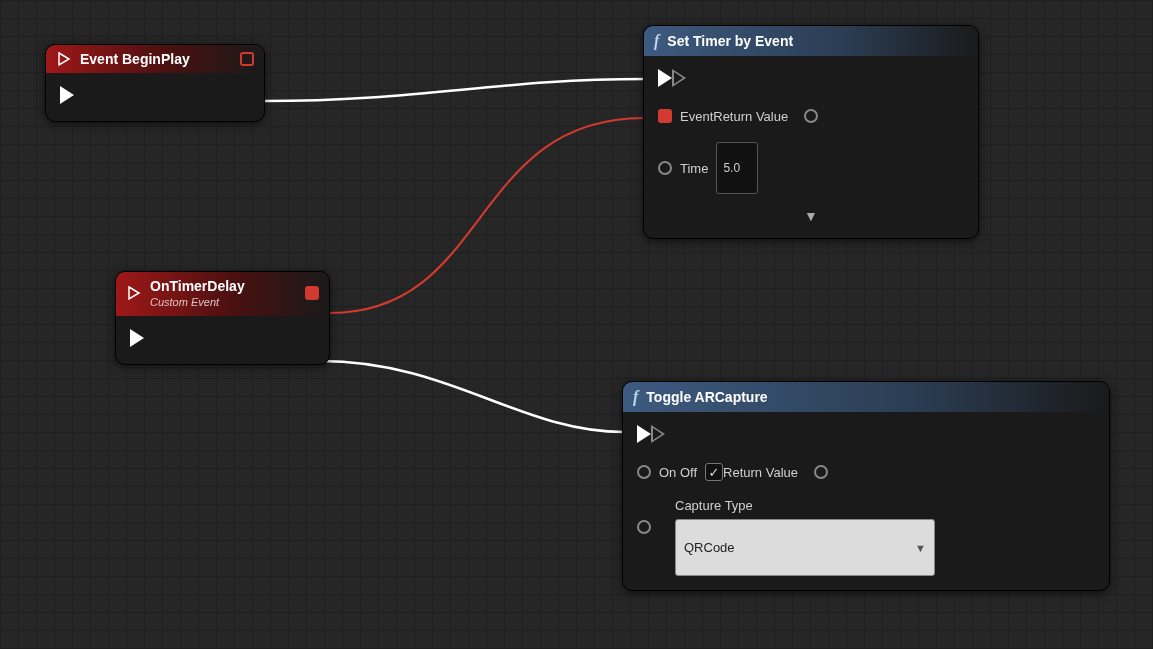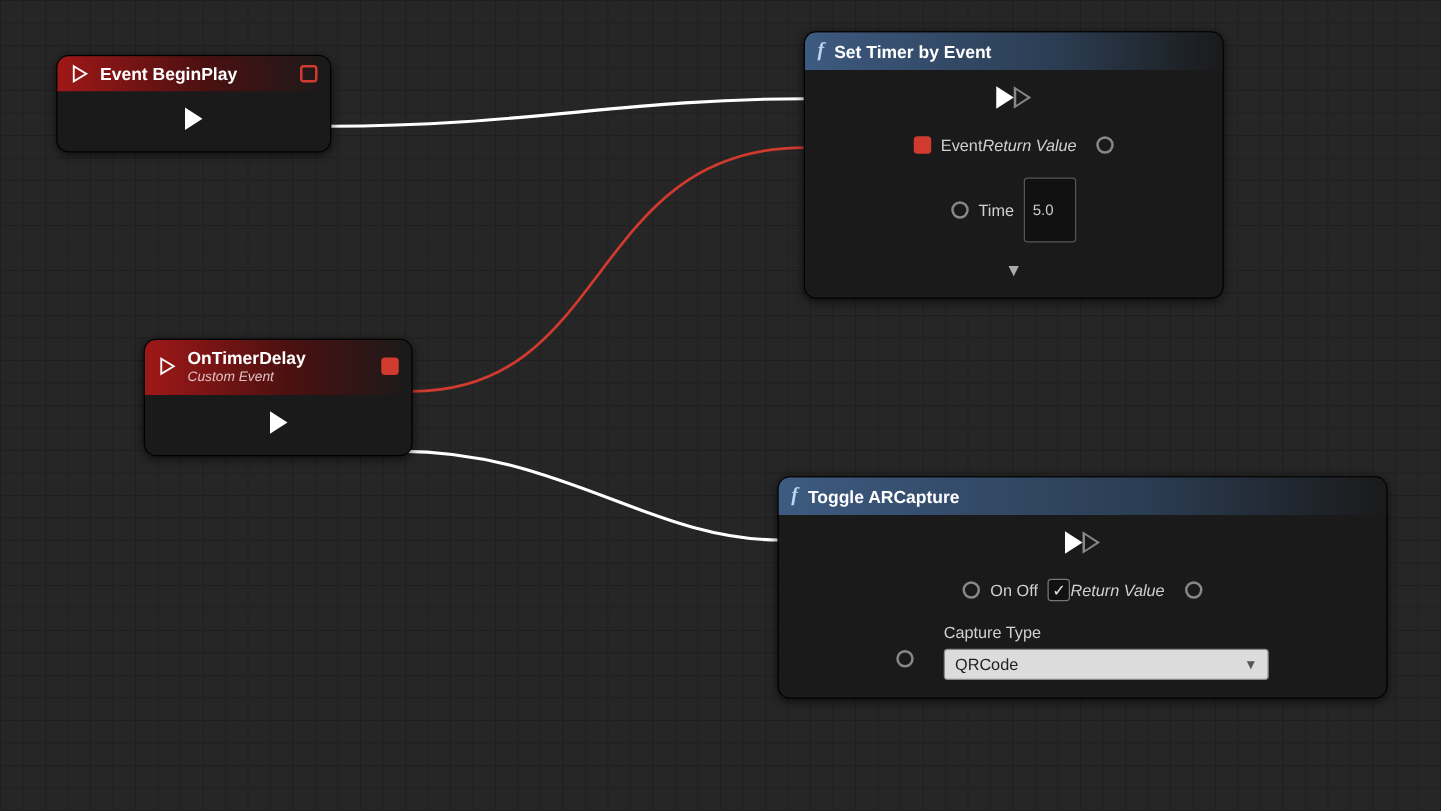--- a/index.html
+++ b/index.html
@@ -26,23 +26,23 @@
 .node-header {
   display:flex; align-items:center;
   padding:6px 10px;
   border-top-left-radius:9px; border-top-right-radius:9px;
   font-size:14px; font-weight:bold; color:#fff;
 }
 .hdr-red { background: linear-gradient(90deg, #a01818 0%, #4a1010 55%, #1a1a1a 100%); }
 .hdr-blue{ background: linear-gradient(90deg, #3d5a80 0%, #2b3d53 60%, #1a1a1a 100%); }
 .sub { display:block; font-size:11px; font-style:italic; font-weight:normal; color:#e0c0c0; margin-top:2px; }
 .node-body { padding:10px 14px 14px; display:flex; flex-direction:column; gap:14px; }
-.row { display:flex; align-items:center; justify-content:center; min-height:24px; }
+.row { display:flex; align-items:center; justify-content:flex-start; min-height:24px; }
 .left { display:flex; align-items:center; gap:8px; }
-.right{ display:flex; align-items:center; gap:16px;font-style:italic; }
+.right{ display:flex; align-items:center; gap:16px; }
 .pin-exec {
   width:0;height:0;
   border-top:9px solid transparent;
   border-bottom:9px solid transparent;
   border-left:14px solid #fff;
 }
 .pin-exec.hollow { border-left-color:#888; position:relative; }
 .pin-exec.hollow::after{
   content:''; position:absolute; left:-12px; top:-6px;
   width:0;height:0;
@@ -62,21 +62,21 @@
   background:#111; border:1px solid #555; color:#ccc;
   font-size:12px; padding:18px 6px; border-radius:3px; width:42px;
 }
 .chk {
   width:18px; height:18px; border:1px solid #777; border-radius:3px;
   background:#111; display:flex; align-items:center; justify-content:center;
   color:#ddd; font-size:13px;
 }
 .selbox {
   background:#dcdcdc; color:#222; font-size:13px;
-  padding:4px 8px; border-radius:3px; border:1px solid #888;
+  padding:20px 8px; border-radius:3px; border:1px solid #888;
   display:flex; align-items:center; justify-content:space-between; width:260px;
 }
 .selbox .caret { color:#555; font-size:11px; }
 .delegate-sq { width:14px; height:14px; background:#d13a2f; border-radius:3px; }
 .delegate-sq.hollow { background:transparent; border:2px solid #d13a2f; }
 .expand-caret { text-align:center; color:#aaa; font-size:14px; }
 .hdr-icon { margin-right:8px; display:inline-flex; }
 .hdr-icon svg { width:16px; height:16px; }
 .f-ico { font-family: "Times New Roman", serif; font-style:italic; font-size:16px; color:#bcd6f0; margin-right:8px; }
 </style>

